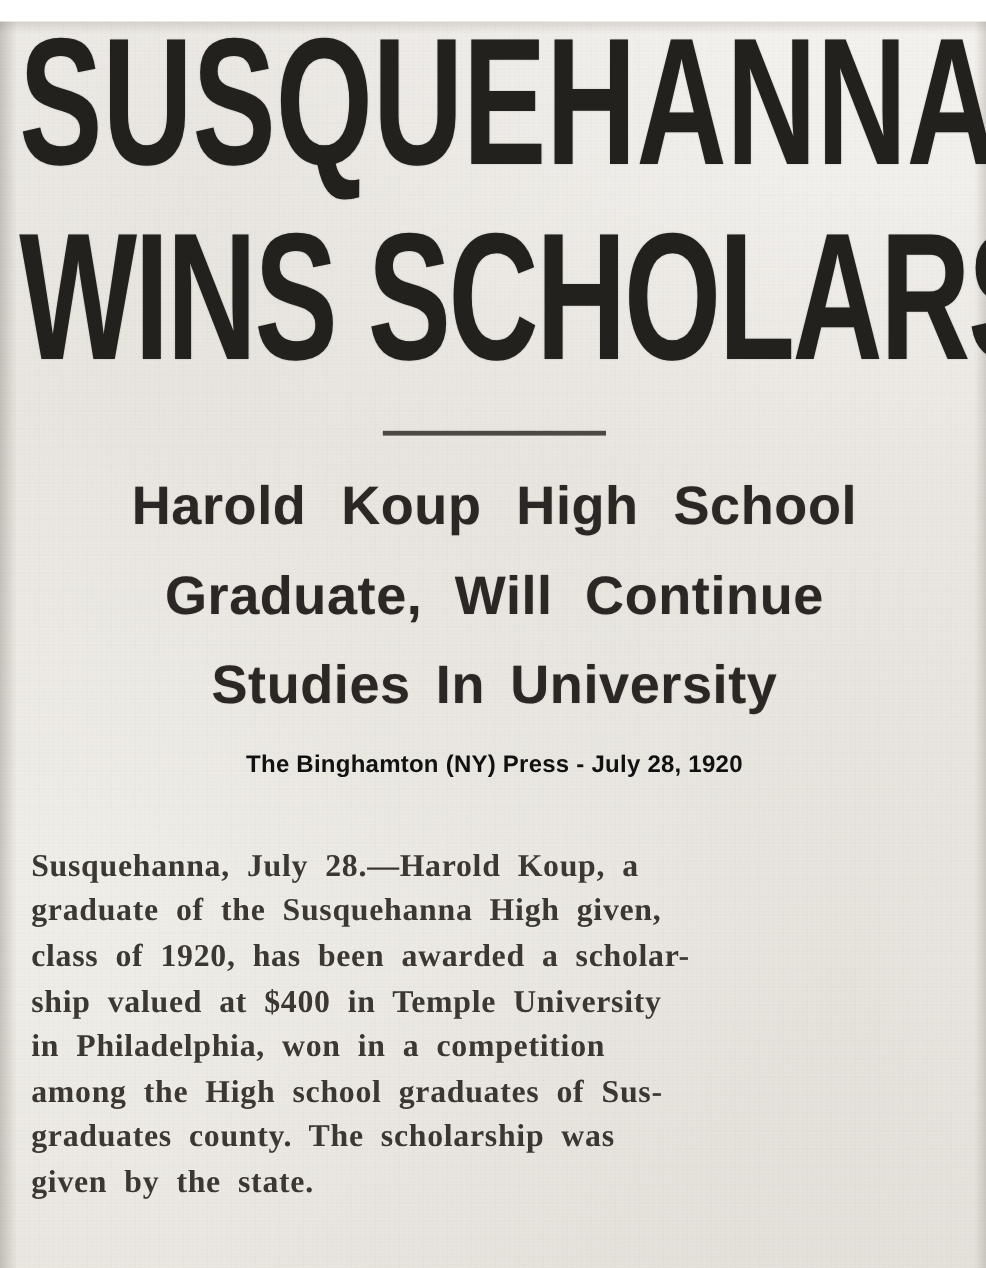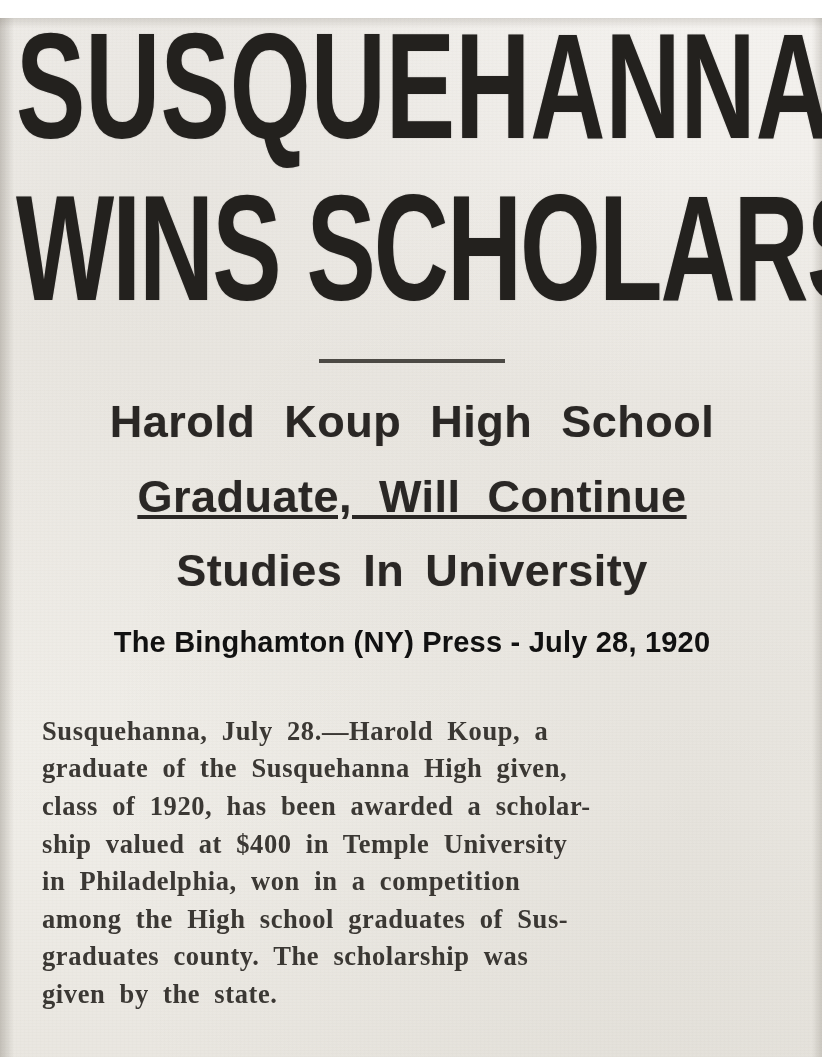--- a/index.html
+++ b/index.html
@@ -111,50 +111,50 @@
     font-weight: bold;
     font-size: 45px;
     line-height: 1.65;
     letter-spacing: 0.5px;
     text-shadow: 0 0 1px rgba(60,55,48,0.3);
   }
   .deck-line {
     white-space: nowrap;
   }
   .deck-line.l1 { word-spacing: 16px; }
-  .deck-line.l2 { word-spacing: 14px; text-decoration: underline; }
+  .deck-line.l2 { word-spacing: 14px; }
   .deck-line.l3 { word-spacing: 8px; }
 
   
   .source {
     margin-top: 18px;
     text-align: center;
     font-family: "Liberation Sans", sans-serif;
     font-weight: bold;
-    font-size: 29px;
+    font-size: 20px;
     color: #111111;
     letter-spacing: 0.2px;
   }
 
   
   .body-text {
     margin-top: 16px;
     padding: 0 6px 0 10px;
     font-family: "Liberation Serif", serif;
     font-weight: bold;
     font-size: 26.5px;
     line-height: 1.42;
     color: #2e2b26;
     text-align: justify;
     letter-spacing: 0.6px;
     opacity: 0.93;
     filter: blur(0.25px);
   }
   .body-text p {
-    margin: 16px;
+    margin: 0;
   }
   .body-text .indent {
     display: inline-block;
     width: 34px;
   }
   .body-line {
     display: block;
     white-space: nowrap;
   }
   .body-line.w { word-spacing: 7px; }

